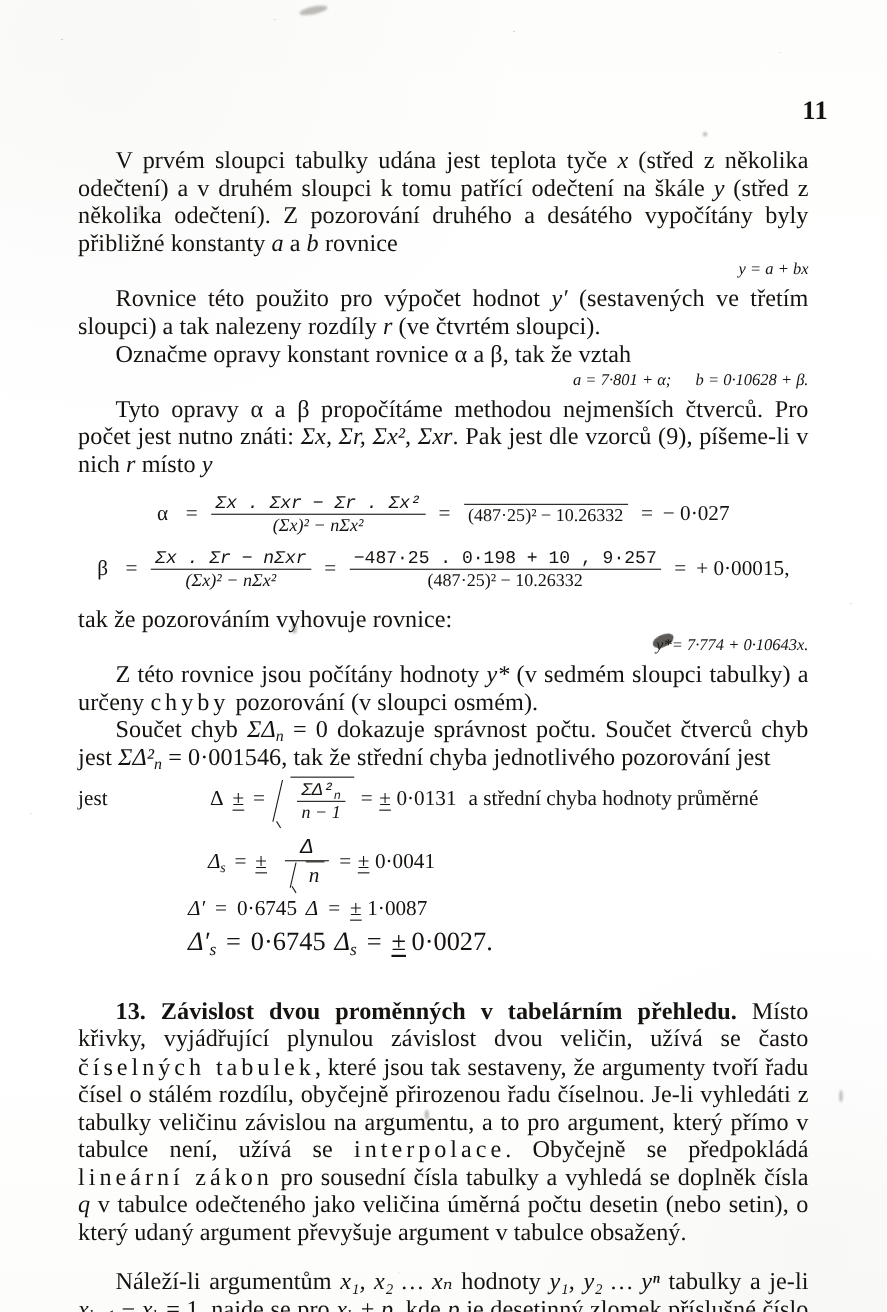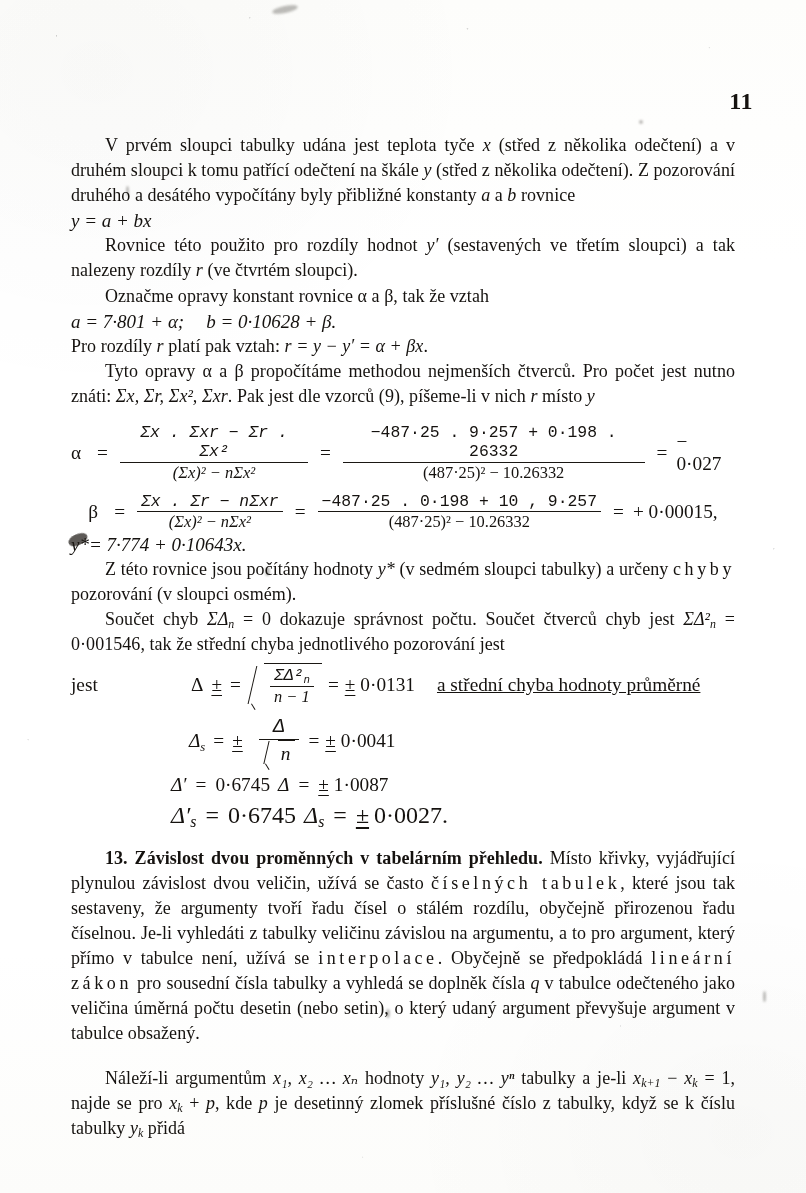--- a/index.html
+++ b/index.html
@@ -57,21 +57,21 @@
 
   .content {
     position: absolute;
     left: 71px;
     top: 133px;
     width: 664px;
   }
 
   p, .mline {
     margin: 0;
-    font-size: 18px;
+    font-size: 22px;
     line-height: 25.1px;
     text-align: justify;
     text-justify: inter-word;
     letter-spacing: 0.05px;
   }
   p.indent { text-indent: 34px; }
   p.noindent { text-indent: 0; }
 
   .math {
     font-style: italic;
@@ -81,22 +81,22 @@
   .bold { font-weight: bold; }
 
   sub {
     font-size: 0.66em;
     line-height: 0;
     vertical-align: -0.28em;
   }
 
   
   .disp {
-    text-align: left;
-    font-size: 19px;
+    text-align: right;
+    font-size: 15px;
     line-height: 25.1px;
     margin: 0;
   }
 
   
   .frac {
     display: inline-block;
     vertical-align: middle;
     text-align: center;
     line-height: 1.18;
@@ -147,21 +147,21 @@
   .eqrow {
     display: flex;
     align-items: center;
     justify-content: center;
     font-size: 19.3px;
     gap: 0;
   }
   .eqrow .lhs { margin-right: 7px; }
   .eqrow .op { margin: 0 9px; }
 
-  .sect-block { margin-top: 17px; }
+  .sect-block { margin-top: 35px; }
   .strike-blot {
     display: inline-block;
     position: relative;
   }
   .strike-blot::after {
     content: "";
     position: absolute;
     left: -3px;
     top: 10%;
     width: 20px;
@@ -187,40 +187,38 @@
 
   <div class="folio">11</div>
 
   <div class="content">
 
     <p class="indent"><span>V prvém sloupci tabulky udána jest teplota tyče </span><span class="math">x</span><span> (střed z několika odečtení) a v druhém sloupci k tomu patřící odečtení na škále </span><span class="math">y</span><span> (střed z několika odečtení). Z pozorování druhého a desátého vypočítány byly přibližné konstanty </span><span class="math">a</span><span> a </span><span class="math">b</span><span> rovnice</span></p>
 
     <div class="disp"><span class="math">y = a + bx</span></div>
 
 
-    <p class="indent"><span>Rovnice této použito pro rozdíly hodnot </span><span class="math">y′</span><span> (sestavených ve třetím sloupci) a tak nalezeny rozdíly </span><span class="math">r</span><span> (ve čtvrtém sloupci).</span></p>
+    <p class="indent"><span>Rovnice této použito pro výpočet hodnot </span><span class="math">y′</span><span> (sestavených ve třetím sloupci) a tak nalezeny rozdíly </span><span class="math">r</span><span> (ve čtvrtém sloupci).</span></p>
 
     <p class="indent"><span>Označme opravy konstant rovnice </span><span>α</span><span> a </span><span>β</span><span>, tak že vztah</span></p>
 
     <div class="disp"><span class="math">a = 7·801 + α;</span><span style="display:inline-block; width:22px;"></span><span class="math">b = 0·10628 + β.</span></div>
 
-    <p class="noindent"><span>Pro rozdíly </span><span class="math">r</span><span> platí pak vztah: </span><span class="math">r = y − y′ = α + βx</span><span>.</span></p>
 
     <p class="indent"><span>Tyto opravy </span><span>α</span><span> a </span><span>β</span><span> propočítáme methodou nejmenších čtverců. Pro počet jest nutno znáti: </span><span class="math">Σx, Σr, Σx², Σxr</span><span>. Pak jest dle vzorců (9), píšeme-li v nich </span><span class="math">r</span><span> místo </span><span class="math">y</span></p>
 
     <div class="eqrow" style="margin-top:14px;">
       <span class="lhs">α</span>
       <span class="op">=</span>
       <span class="frac small">
         <span class="num math">Σx . Σxr − Σr . Σx²</span>
         <span class="den math">(Σx)² − nΣx²</span>
       </span>
       <span class="op">=</span>
       <span class="frac small">
-        <span class="num">−487·25 . 9·257 + 0·198 . 26332</span>
         <span class="den">(487·25)² − 10.26332</span>
       </span>
       <span class="op">=</span>
       <span>− 0·027</span>
     </div>
 
     <div class="eqrow" style="margin-top:10px;">
       <span class="lhs">β</span>
       <span class="op">=</span>
       <span class="frac small">
@@ -229,20 +227,21 @@
       </span>
       <span class="op">=</span>
       <span class="frac small">
         <span class="num">−487·25 . 0·198 + 10 , 9·257</span>
         <span class="den">(487·25)² − 10.26332</span>
       </span>
       <span class="op">=</span>
       <span>+ 0·00015,</span>
     </div>
 
+    <p class="noindent" style="margin-top:12px;"><span>tak že pozorováním vyhovuje rovnice:</span></p>
 
     <div class="disp"><span class="strike-blot math">y*</span><span class="math">= 7·774 + 0·10643x.</span></div>
 
     <p class="indent"><span>Z této rovnice jsou počítány hodnoty </span><span class="math">y*</span><span> (v sedmém sloupci tabulky) a určeny </span><span class="sp">chyby</span><span> pozorování (v sloupci osmém).</span></p>
 
     <p class="indent"><span>Součet chyb </span><span class="math">ΣΔ</span><sub class="math">n</sub><span> = 0 dokazuje správnost počtu. Součet čtverců chyb jest </span><span class="math">ΣΔ²</span><sub class="math">n</sub><span> = 0·001546, tak že střední chyba jednotlivého pozorování jest</span></p>
 
     <div style="display:flex; align-items:center; margin-top:6px; font-size:19.3px;">
       <span style="width:58px; flex:0 0 auto;">jest</span>
       <span style="margin-left:62px;">Δ</span>
@@ -252,21 +251,21 @@
         <span class="rad">
           <span class="frac small">
             <span class="num math"><span>ΣΔ²</span><sub>n</sub></span>
             <span class="den math">n − 1</span>
           </span>
         </span>
       </span>
       <span style="margin:0 6px;">=</span>
       <span style="text-decoration:underline; text-underline-offset:4px;">±</span>
       <span style="margin-left:5px;">0·0131</span>
-      <span style="margin-left:22px;text-decoration:underline;">a střední chyba hodnoty průměrné</span>
+      <span style="margin-left:11px;">a střední chyba hodnoty průměrné</span>
     </div>
 
     <div style="display:flex; align-items:center; margin-top:10px; font-size:19.3px; padding-left:118px;">
       <span><span class="math">Δ</span><sub class="math">s</sub></span>
       <span style="margin:0 8px;">=</span>
       <span style="text-decoration:underline; text-underline-offset:4px;">±</span>
       <span class="frac" style="margin-left:16px;">
         <span class="num math">Δ</span>
         <span class="den"><span class="sqrt"><span class="rad math">n</span></span></span>
       </span>

